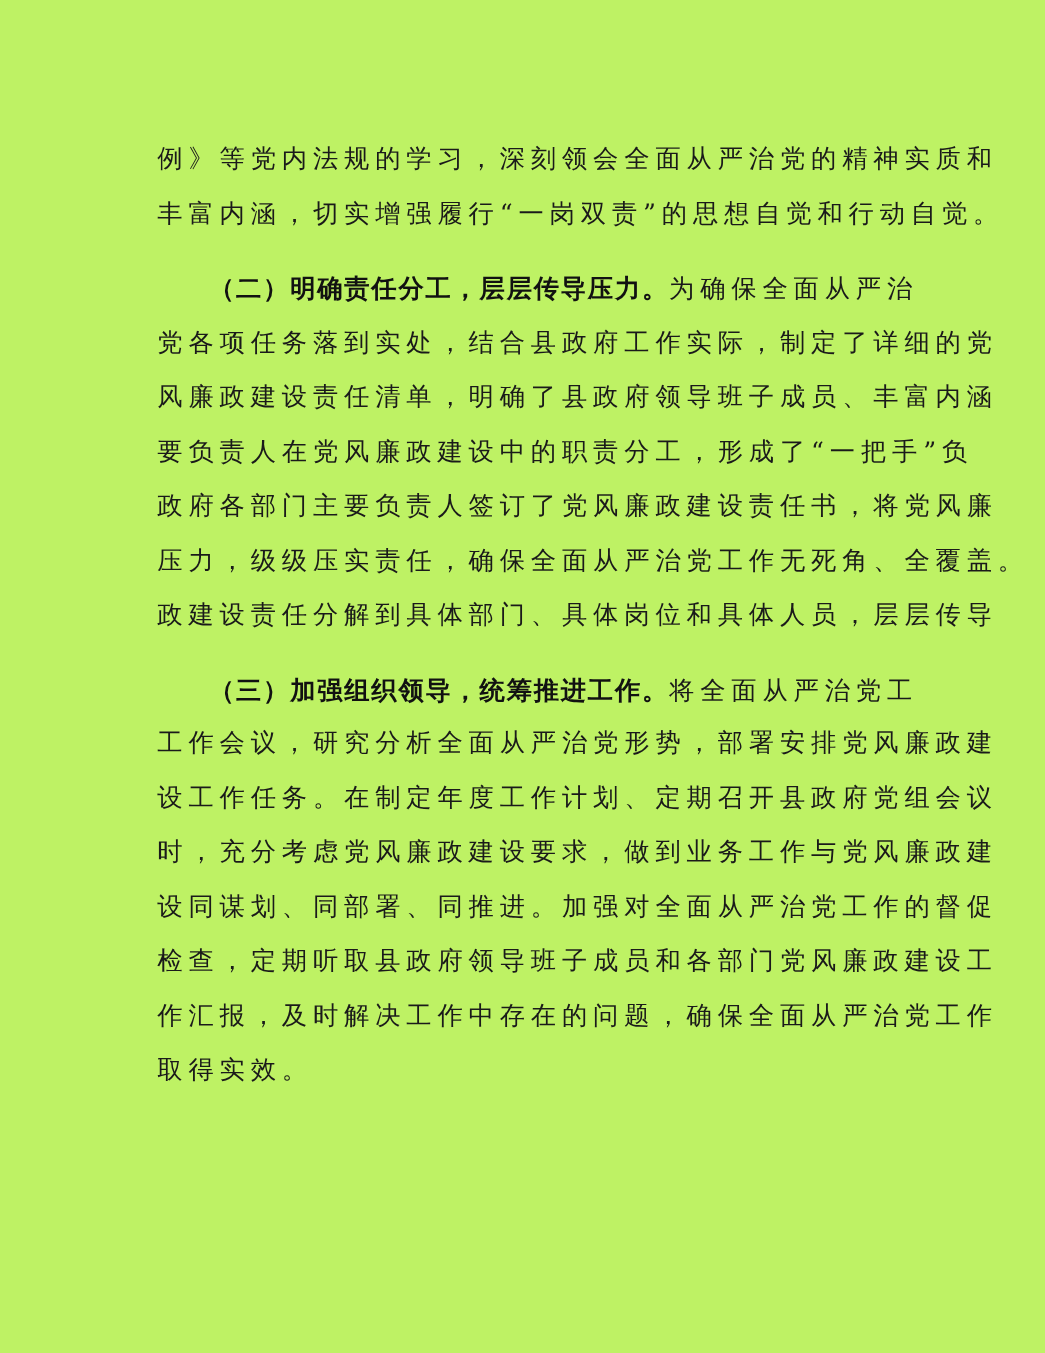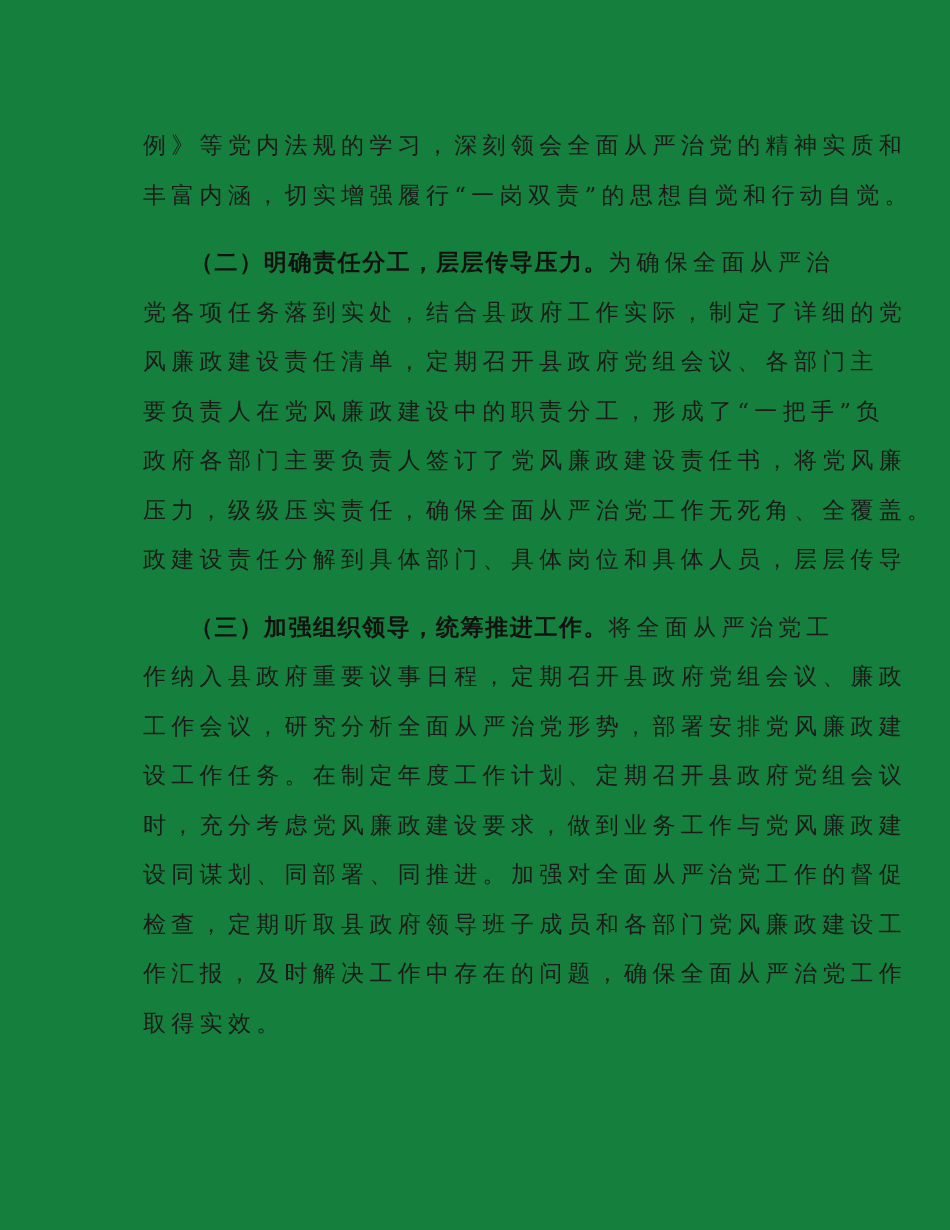--- a/index.html
+++ b/index.html
@@ -14,21 +14,21 @@
       overflow: hidden;
       font-family: "DejaVu Serif", "Liberation Serif", serif;
       color: #1a1a1a;
     }
     .page {
       position: absolute;
       left: 0;
       top: 0;
       width: 950px;
       height: 1230px;
-      background: #15803d;
+      background: #bef264;
     }
     .body-text {
       position: absolute;
       left: 143px;
       top: 121px;
       width: 690px;
     }
     .para {
       margin: 0;
       padding: 0;
@@ -61,30 +61,29 @@
   <div class="body-text">
 
     <p class="para">
       <span class="line">例》等党内法规的学习，深刻领会全面从严治党的精神实质和</span>
       <span class="line">丰富内涵，切实增强履行“一岗双责”的思想自觉和行动自觉。</span>
     </p>
 
     <p class="para">
       <span class="line indent"><span class="heading">（二）明确责任分工，层层传导压力。</span><span>为确保全面从严治</span></span>
       <span class="line">党各项任务落到实处，结合县政府工作实际，制定了详细的党</span>
-      <span class="line">风廉政建设责任清单，定期召开县政府党组会议、各部门主</span>
+      <span class="line">风廉政建设责任清单，明确了县政府领导班子成员、丰富内涵</span>
       <span class="line">要负责人在党风廉政建设中的职责分工，形成了“一把手”负</span>
       <span class="line">政府各部门主要负责人签订了党风廉政建设责任书，将党风廉</span>
       <span class="line">压力，级级压实责任，确保全面从严治党工作无死角、全覆盖。</span>
       <span class="line">政建设责任分解到具体部门、具体岗位和具体人员，层层传导</span>
     </p>
 
     <p class="para">
       <span class="line indent"><span class="heading">（三）加强组织领导，统筹推进工作。</span><span>将全面从严治党工</span></span>
-      <span class="line">作纳入县政府重要议事日程，定期召开县政府党组会议、廉政</span>
       <span class="line">工作会议，研究分析全面从严治党形势，部署安排党风廉政建</span>
       <span class="line">设工作任务。在制定年度工作计划、定期召开县政府党组会议</span>
       <span class="line">时，充分考虑党风廉政建设要求，做到业务工作与党风廉政建</span>
       <span class="line">设同谋划、同部署、同推进。加强对全面从严治党工作的督促</span>
       <span class="line">检查，定期听取县政府领导班子成员和各部门党风廉政建设工</span>
       <span class="line">作汇报，及时解决工作中存在的问题，确保全面从严治党工作</span>
       <span class="line">取得实效。</span>
     </p>
 
   </div>

